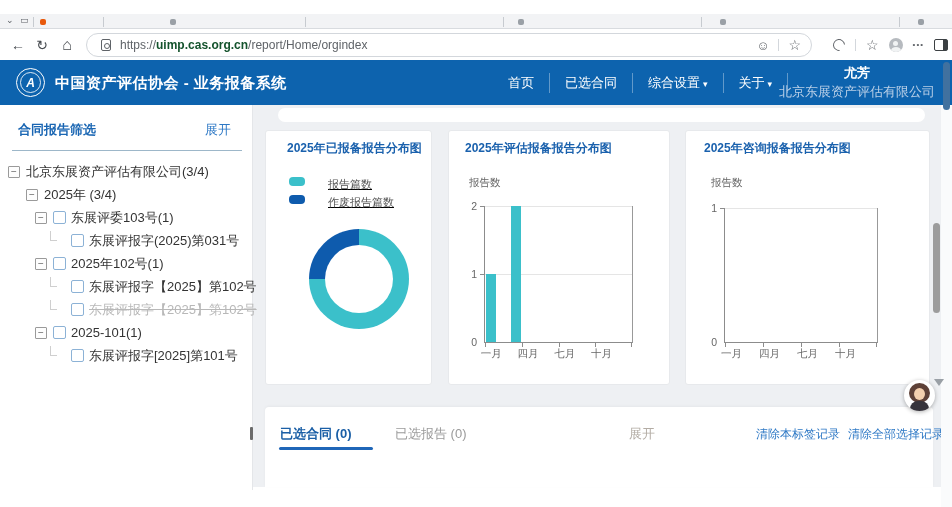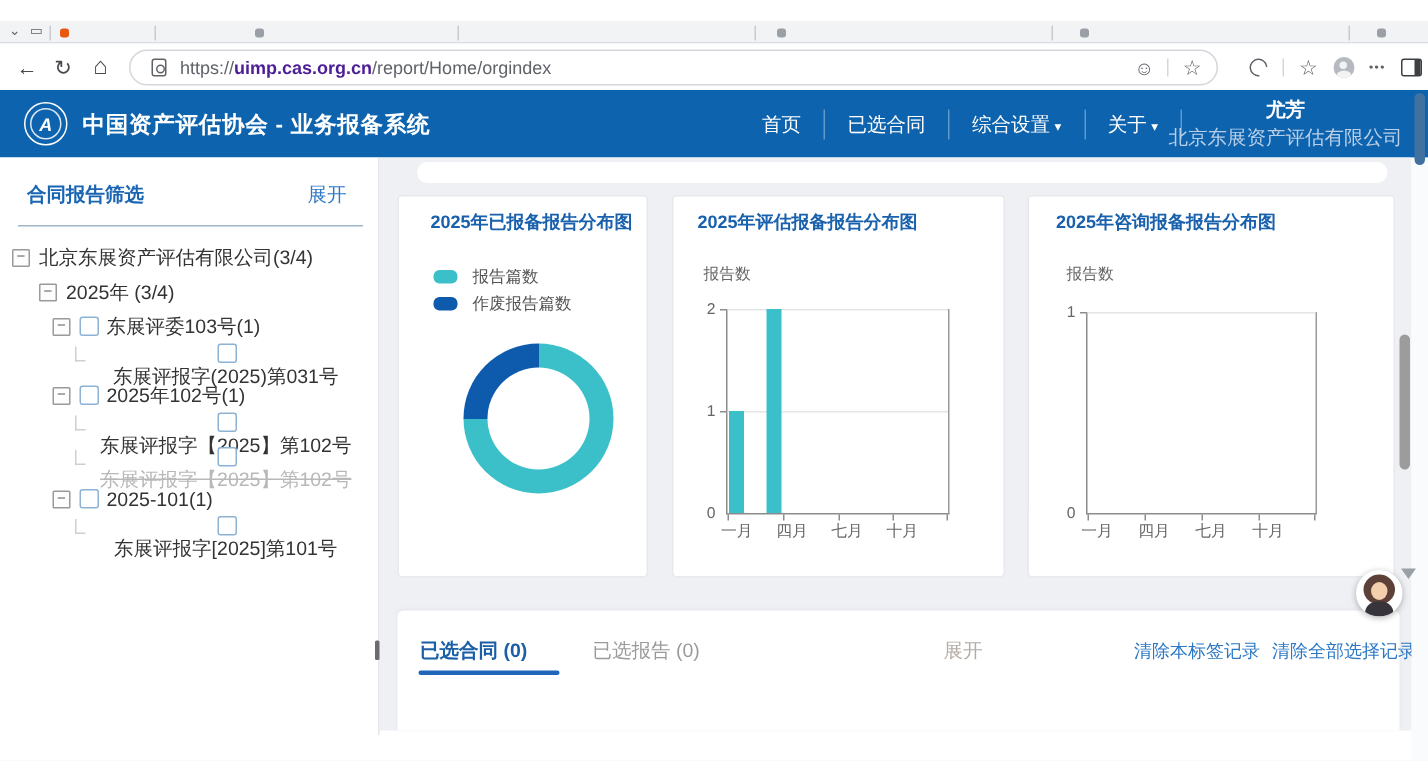--- a/index.html
+++ b/index.html
@@ -13,21 +13,21 @@
   .favicon-dot { position:absolute; top:5px; width:6px; height:6px; border-radius:2px; background:#9aa0a6; }
   .favicon-dot.orange { background:#e8590c; }
   .tiny-glyph { position:absolute; top:1px; font-size:9px; color:#5f6368; }
 
   .toolbar { position:absolute; left:0; top:29px; width:952px; height:31px; background:#fff; }
   .tb-icon { position:absolute; top:6px; width:20px; height:20px; display:flex; align-items:center; justify-content:center; font-size:14px; color:#474b50; cursor:pointer; }
   .url-pill { position:absolute; left:86px; top:4px; width:726px; height:24px; border:1px solid #d3d7dc; border-radius:12px; background:#fff; display:flex; align-items:center; }
   .site-info { width:10px; height:12px; border:1px solid #5f6368; border-radius:2px; margin-left:14px; position:relative; }
   .site-info::after { content:""; position:absolute; left:2px; top:3px; width:4px; height:4px; border:1px solid #5f6368; border-radius:50%; }
   .url-text { margin-left:9px; font-size:12px; color:#5f6368; white-space:nowrap; }
-  .url-text b { color:#4c1d95; font-weight:bold; }
+  .url-text b { color:#14532d; font-weight:bold; }
   .pill-right { position:absolute; right:10px; top:0; height:22px; display:flex; align-items:center; gap:9px; }
   .pill-sep { width:1px; height:12px; background:#d3d7dc; }
   .icon-glyph { font-size:13px; color:#5f6368; cursor:pointer; line-height:1; }
   .right-icons { position:absolute; right:4px; top:6px; height:20px; display:flex; align-items:center; gap:10px; }
   .c-shape { width:12px; height:12px; border:1.7px solid #5f6368; border-radius:50%; border-right-color:transparent; transform:rotate(40deg); cursor:pointer; }
   .profile-dot { width:14px; height:14px; border-radius:50%; background:#b6babf; position:relative; overflow:hidden; cursor:pointer; }
   .profile-dot::before { content:""; position:absolute; left:4.5px; top:2.5px; width:5px; height:5px; border-radius:50%; background:#f1f3f4; }
   .profile-dot::after { content:""; position:absolute; left:2px; top:8.5px; width:10px; height:7px; border-radius:50%; background:#f1f3f4; }
   .sidebar-toggle { width:14px; height:12px; border:1.4px solid #3c4043; border-radius:2px; position:relative; cursor:pointer; }
   .sidebar-toggle::after { content:""; position:absolute; right:0; top:0; width:4px; height:100%; background:#3c4043; }
@@ -53,28 +53,28 @@
   .sb-expand { position:absolute; left:205px; top:16px; font-size:13px; color:#2d78c5; cursor:pointer; }
   .sb-divider { position:absolute; left:12px; top:45px; width:230px; height:1px; background:#9db7c9; }
   .tree { position:absolute; left:0; top:55px; width:253px; }
   .tree-row { position:relative; height:23px; display:flex; align-items:center; font-size:13px; color:#333; cursor:pointer; white-space:nowrap; }
   .expand-box { width:12px; height:12px; border:1px solid #9a9a9a; background:#fdfdfd; border-radius:1px; display:flex; align-items:center; justify-content:center; font-size:10px; color:#666; line-height:1; flex:none; cursor:pointer; }
   .cbox { width:13px; height:13px; border:1px solid #8cb2d6; background:#fff; border-radius:2px; flex:none; margin:0 5px 0 6px; cursor:pointer; }
   .tree-label { margin-left:5px; }
   .row-l0 { padding-left:8px; } .row-l0 .tree-label{margin-left:6px;}
   .row-l1 { padding-left:26px; } .row-l1 .tree-label{margin-left:6px;}
   .row-l2 { padding-left:35px; }
-  .row-l3 { padding-left:48px;flex-direction:column; }
+  .row-l3 { padding-left:65px; }
   .connector { position:absolute; left:50px; top:2px; width:7px; height:10px; border-left:1px solid #cfcfcf; border-bottom:1px solid #cfcfcf; }
   .row-disabled { color:#b8b8b8; text-decoration:line-through; }
 
   
   .card { position:absolute; top:130px; height:255px; background:#fff; border:1px solid #e7e9ec; border-radius:3px; }
   .card-title { position:absolute; top:9px; font-size:12px; font-weight:bold; color:#1a61ad; white-space:nowrap; }
-  .legend-item { position:absolute; display:flex; align-items:center; gap:10px; cursor:pointer; }
+  .legend-item { position:absolute; display:flex; align-items:flex-start; gap:23px; cursor:pointer;text-decoration:underline; }
   .legend-swatch { width:16px; height:9px; border-radius:4px; }
   .legend-text { font-size:11px; color:#555; }
   .donut { position:absolute; border-radius:50%; }
   .donut::after { content:""; position:absolute; left:16px; top:16px; width:68px; height:68px; border-radius:50%; background:#fff; }
   .axis-label { position:absolute; font-size:10.5px; color:#666; }
   .plot { position:absolute; border-left:1px solid #8c8c8c; border-bottom:1px solid #8c8c8c; border-right:1px solid #999; }
   .gridline { position:absolute; left:0; width:100%; height:1px; background:#e5e5e5; }
   .ytick { position:absolute; right:6px; font-size:10.5px; color:#666; }
   .ytick-mark { position:absolute; left:-5px; width:4px; height:1px; background:#8c8c8c; }
   .xtick-mark { position:absolute; bottom:-5px; width:1px; height:4px; background:#8c8c8c; }

